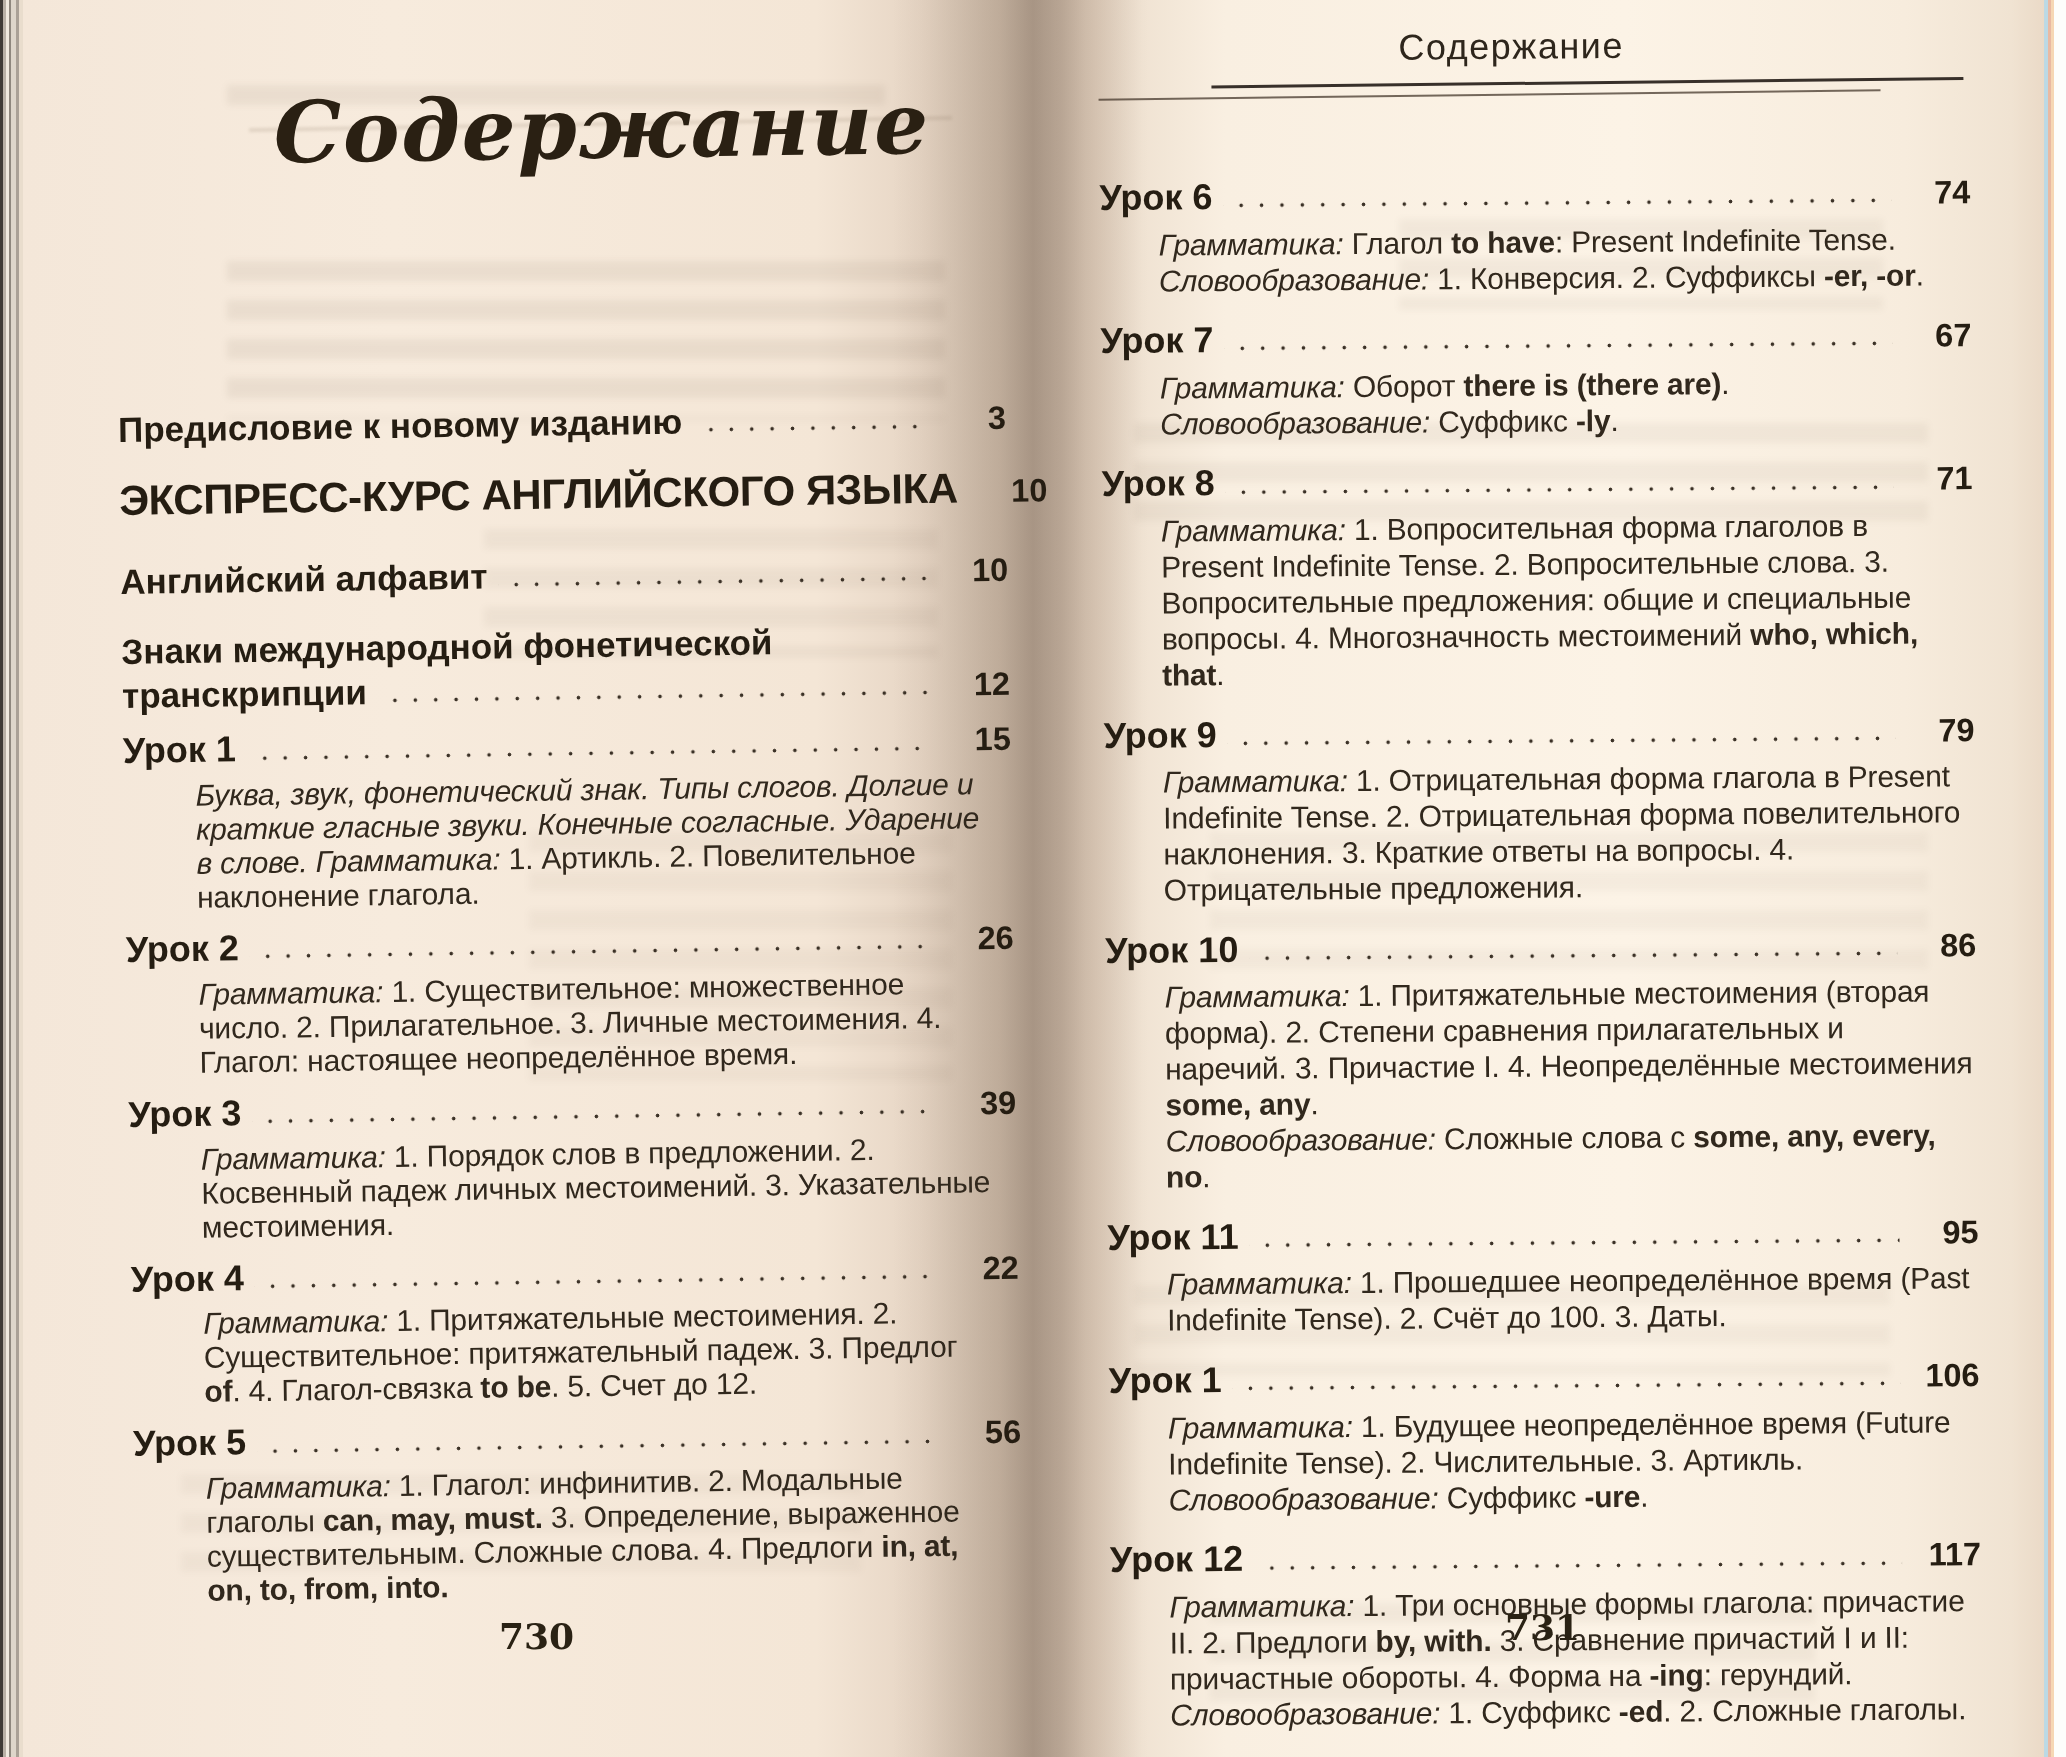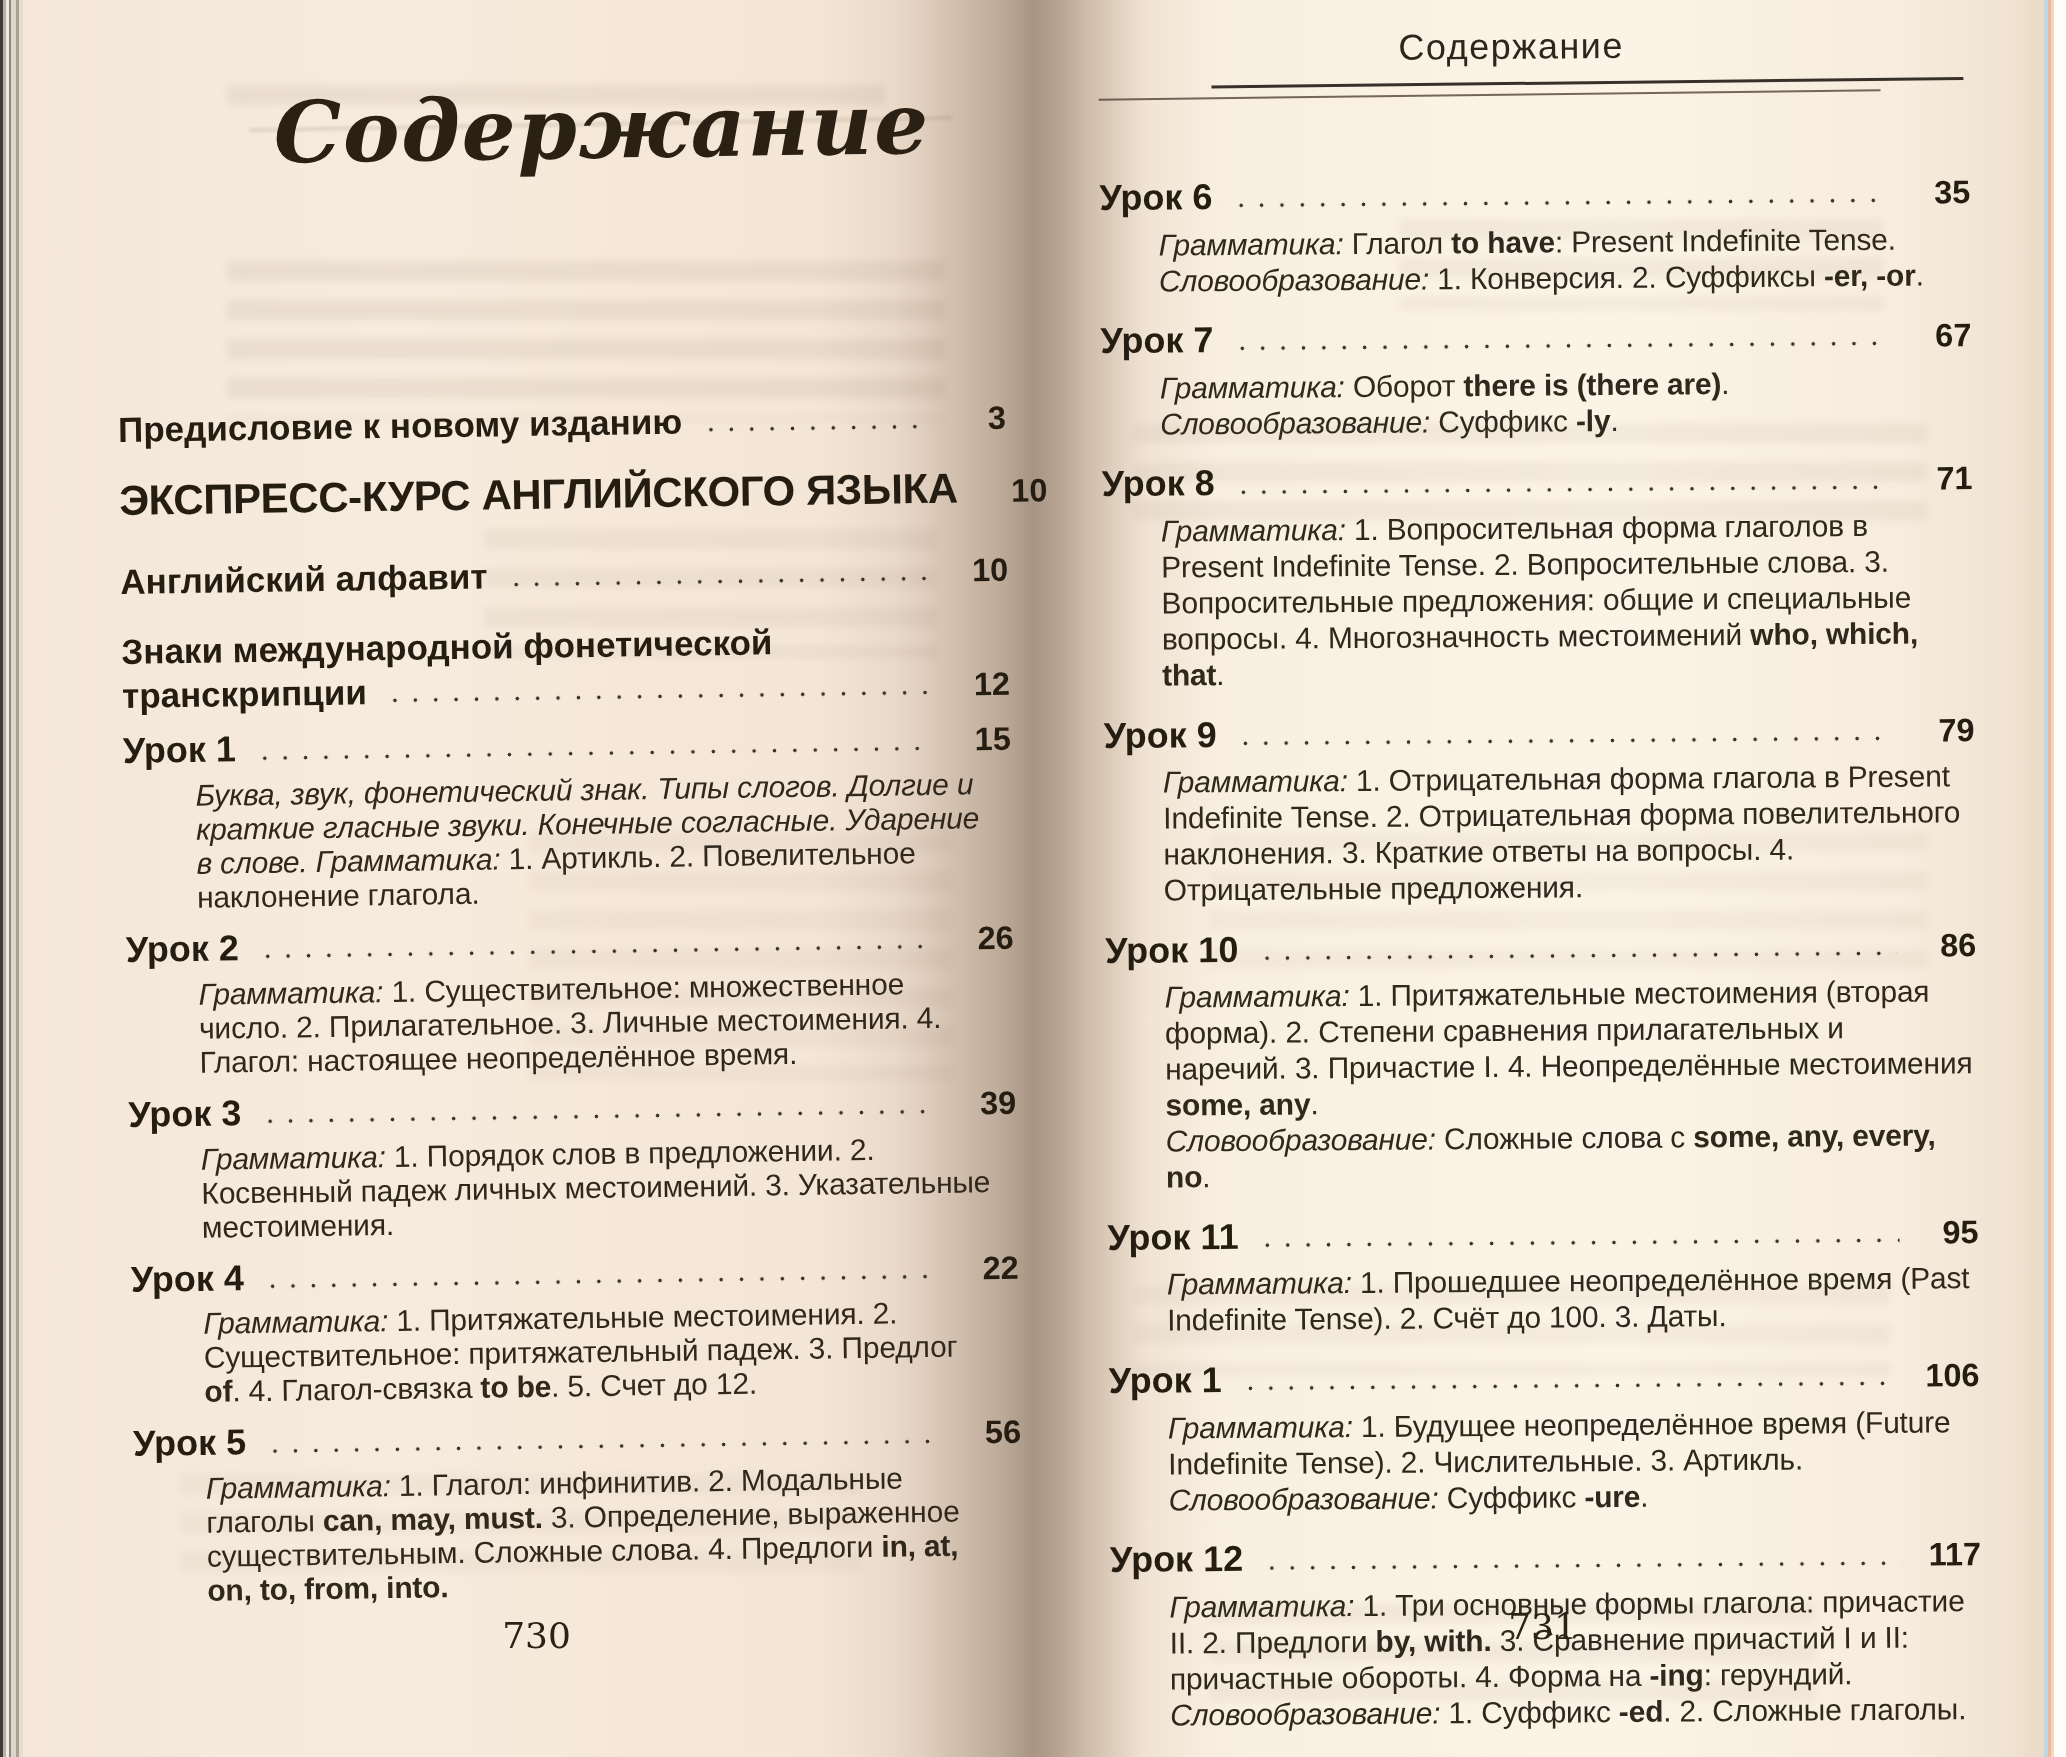--- a/index.html
+++ b/index.html
@@ -54,21 +54,21 @@
     background-image:radial-gradient(circle 2px at 50% 50%, #3b3126 92%, rgba(0,0,0,0));
     background-size:20.4px 6.8px;background-repeat:repeat-x;background-position:7.6px bottom;}
   .pg{font-weight:700;font-size:32.5px;min-width:67px;text-align:right;color:#251d12;}
 
   .desc{font-size:30px;color:#31281d;letter-spacing:-0.2px;}
   .pl .desc{line-height:34px;margin:6.8px 27px 0 72px;}
   .pr .desc{line-height:36px;margin:7.6px 4.5px 0 59px;}
   .desc .it{font-style:italic;}
   .desc .bd{font-weight:700;}
 
-  .folio{position:absolute;font-family:"DejaVu Serif",serif;font-weight:400;font-size:36px;color:#2a2214;}
+  .folio{position:absolute;font-family:"DejaVu Serif",serif;font-weight:700;font-size:36px;color:#2a2214;}
   #folioL{left:480px;top:1615px;width:113px;text-align:center;}
   #folioR{left:1486px;top:1606px;width:113px;text-align:center;}
 </style>
 </head>
 <body>
 
 <div class="stage">
 
   <div class="ghost" style="left:227px;top:85px;width:658px;height:32px;opacity:.10;"></div>
   <div class="ghost-rule" style="left:249px;top:122px;width:703px;opacity:.22;transform:rotate(-1deg);"></div>
@@ -162,21 +162,21 @@
 
   <div class="pr">
     <div class="rhead">Содержание</div>
     <div class="rr1"></div>
     <div class="rr2"></div>
     <div class="list">
         <div class="entry e0">
           <div class="row">
             <span class="lbl urok">Урок 6</span>
             <span class="dots"></span>
-            <span class="pg">35</span>
+            <span class="pg">74</span>
           </div>
           <p class="desc"><span class="it">Грамматика:</span><span> Глагол </span><span class="bd">to have</span><span>: Present Indefinite Tense.</span><br><span class="it">Словообразование:</span><span> 1. Конверсия. 2. Суффиксы </span><span class="bd">-er, -or</span><span>.</span></p>
         </div>
         <div class="entry e1">
           <div class="row">
             <span class="lbl urok">Урок 7</span>
             <span class="dots"></span>
             <span class="pg">67</span>
           </div>
           <p class="desc"><span class="it">Грамматика:</span><span> Оборот </span><span class="bd">there is (there are)</span><span>.</span><br><span class="it">Словообразование:</span><span> Суффикс </span><span class="bd">-ly</span><span>.</span></p>

